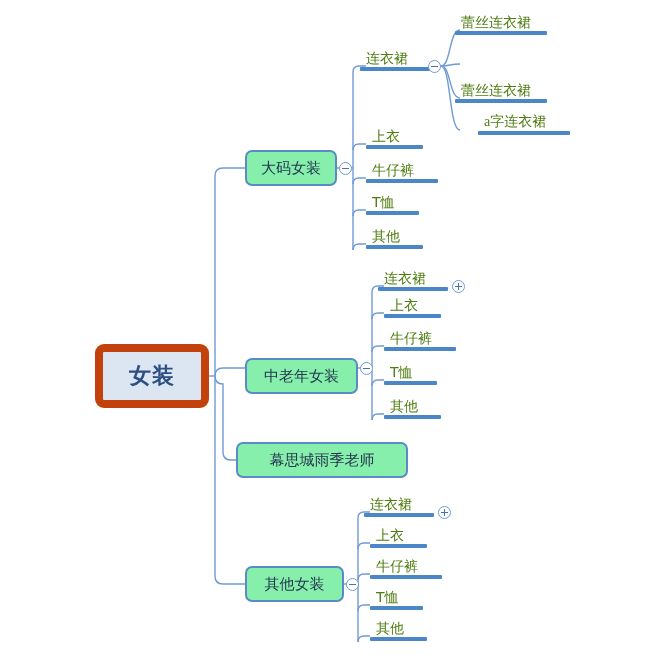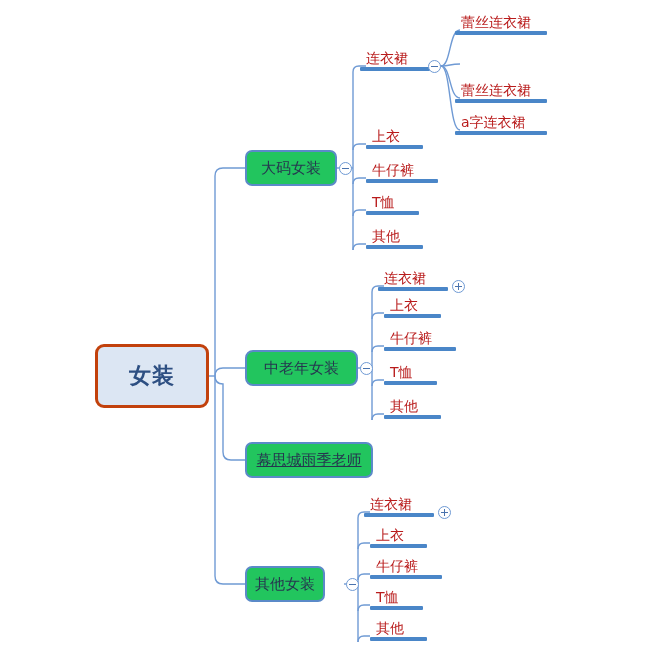--- a/index.html
+++ b/index.html
@@ -30,57 +30,57 @@
 
   
   .root-node {
     position: absolute;
     left: 95px;
     top: 344px;
     width: 114px;
     height: 64px;
     box-sizing: border-box;
     background: #dce6f3;
-    border: 3px solid #c2410c;
+    border: 8px solid #c2410c;
     border-radius: 9px;
     display: flex;
     align-items: center;
     justify-content: center;
     font-size: 22px;
     font-weight: bold;
     color: #2d4f82;
     letter-spacing: 1px;
   }
 
   
   .branch-node {
     position: absolute;
     box-sizing: border-box;
-    background: #22c55e;
+    background: #86efac;
     border: 2px solid #5b8ac8;
     border-radius: 7px;
     display: flex;
     align-items: center;
     justify-content: center;
     font-size: 15px;
     color: #26364f;
     height: 36px;
     white-space: nowrap;
     padding: 0 10px;
   }
 
   
   .ul-node {
     position: absolute;
     display: block;
   }
   .ul-node .ul-label {
     display: block;
     font-size: 14px;
-    color: #b91c1c;
+    color: #4d7c0f;
     white-space: nowrap;
     line-height: 16px;
     padding-left: 6px;
     padding-bottom: 1px;
   }
   .ul-node .ul-bar {
     display: block;
     height: 4px;
     background: #4a86c8;
     border-radius: 1px;
@@ -215,26 +215,26 @@
     <span class="ul-label">蕾丝连衣裙</span>
     <span class="ul-bar" style="width:92px;"></span>
   </div>
 
 
   <div class="ul-node" style="left:455px; top:82px;">
     <span class="ul-label">蕾丝连衣裙</span>
     <span class="ul-bar" style="width:92px;"></span>
   </div>
 
-  <div class="ul-node" style="left:455px; top:114px;">
+  <div class="ul-node" style="left:478px; top:114px;font-family:Liberation Serif, serif;">
     <span class="ul-label">a字连衣裙</span>
     <span class="ul-bar" style="width:92px;"></span>
   </div>
 
-  <div class="branch-node" style="left:245px; top:350px; width:113px;border-radius:8px;">
+  <div class="branch-node" style="left:245px; top:358px; width:113px;">
     <span>中老年女装</span>
   </div>
   <div class="toggle" style="left:360px; top:362px;"></div>
 
   <div class="ul-node" style="left:378px; top:270px;">
     <span class="ul-label">连衣裙</span>
     <span class="ul-bar" style="width:70px;"></span>
   </div>
   <div class="toggle plus" style="left:452px; top:280px;"></div>
 
@@ -251,25 +251,25 @@
   <div class="ul-node" style="left:384px; top:364px;">
     <span class="ul-label">T恤</span>
     <span class="ul-bar" style="width:53px;"></span>
   </div>
 
   <div class="ul-node" style="left:384px; top:398px;">
     <span class="ul-label">其他</span>
     <span class="ul-bar" style="width:57px;"></span>
   </div>
 
-  <div class="branch-node" style="left:245px; top:442px; width:128px;text-decoration:underline;">
+  <div class="branch-node" style="left:236px; top:442px; width:172px;">
     <span>幕思城雨季老师</span>
   </div>
 
-  <div class="branch-node" style="left:245px; top:566px; width:80px;">
+  <div class="branch-node" style="left:245px; top:566px; width:99px;">
     <span>其他女装</span>
   </div>
   <div class="toggle" style="left:346px; top:578px;"></div>
 
   <div class="ul-node" style="left:364px; top:496px;">
     <span class="ul-label">连衣裙</span>
     <span class="ul-bar" style="width:70px;"></span>
   </div>
   <div class="toggle plus" style="left:438px; top:506px;"></div>
 

